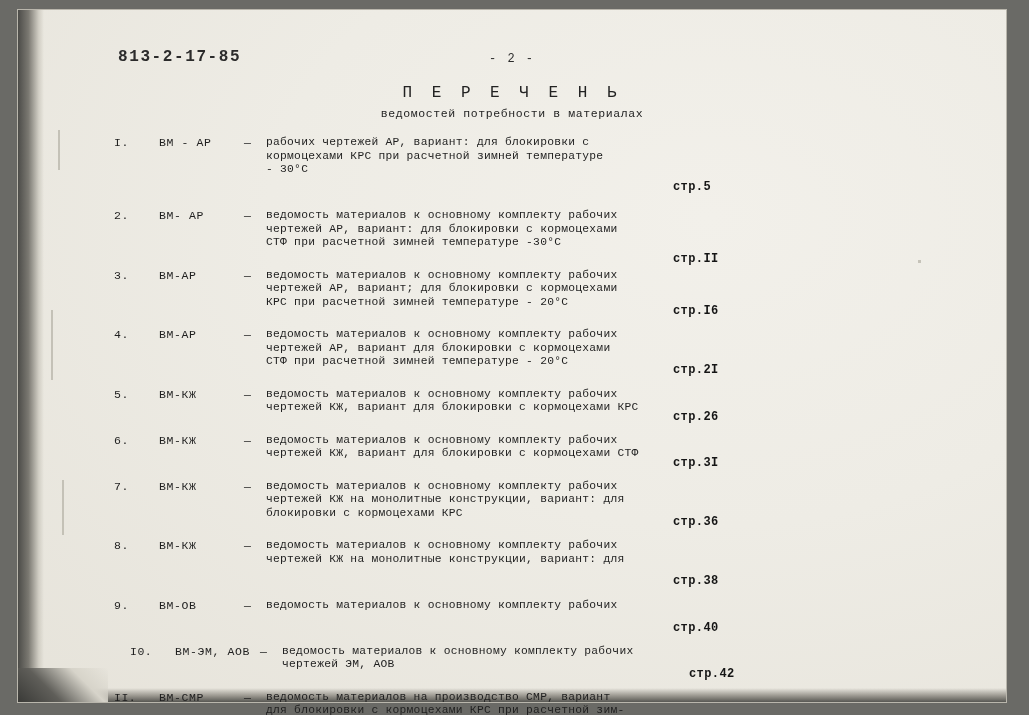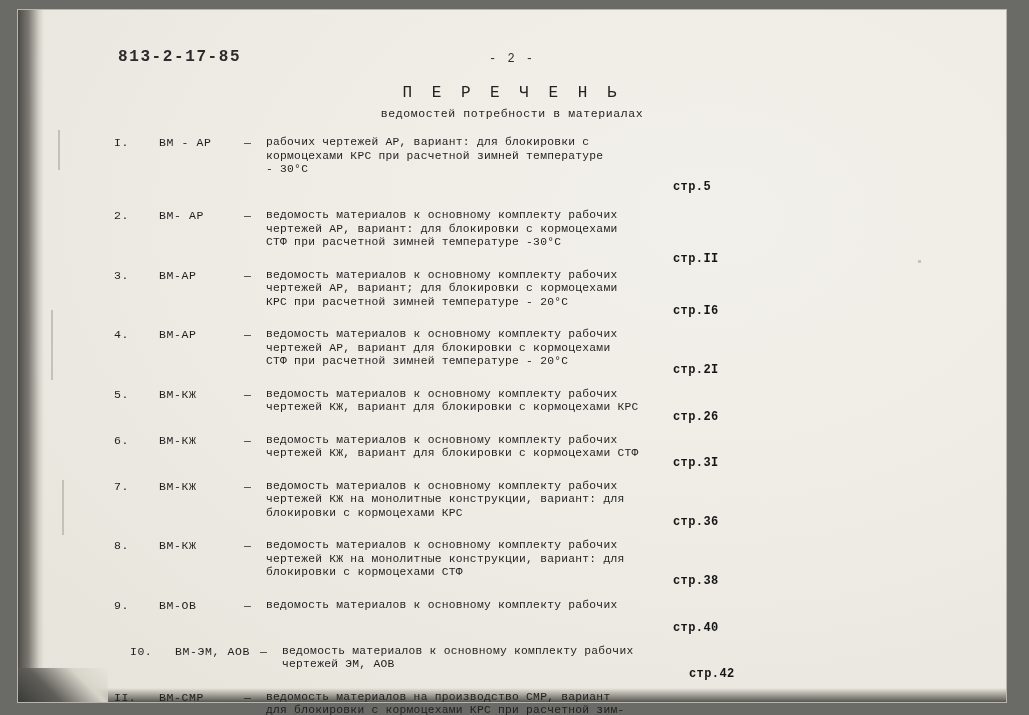--- a/index.html
+++ b/index.html
@@ -256,21 +256,20 @@
           </span>
           <span class="page-ref" style="top: 35px;">стр.36</span>
         </div>
         <div class="row" style="min-height: 50.5px;">
           <span class="num">8.</span>
           <span class="code">ВМ-КЖ</span>
           <span class="dash">—</span>
           <span class="desc">
             <span class="desc-line">ведомость материалов к основному комплекту рабочих</span>
             <span class="desc-line">чертежей КЖ на монолитные конструкции, вариант: для</span>
-            <span class="desc-line">блокировки с кормоцехами СТФ</span>
           </span>
           <span class="page-ref" style="top: 35px;">стр.38</span>
         </div>
         <div class="row" style="min-height: 37px;">
           <span class="num">9.</span>
           <span class="code">ВМ-ОВ</span>
           <span class="dash">—</span>
           <span class="desc">
             <span class="desc-line">ведомость материалов к основному комплекту рабочих</span>
           </span>

